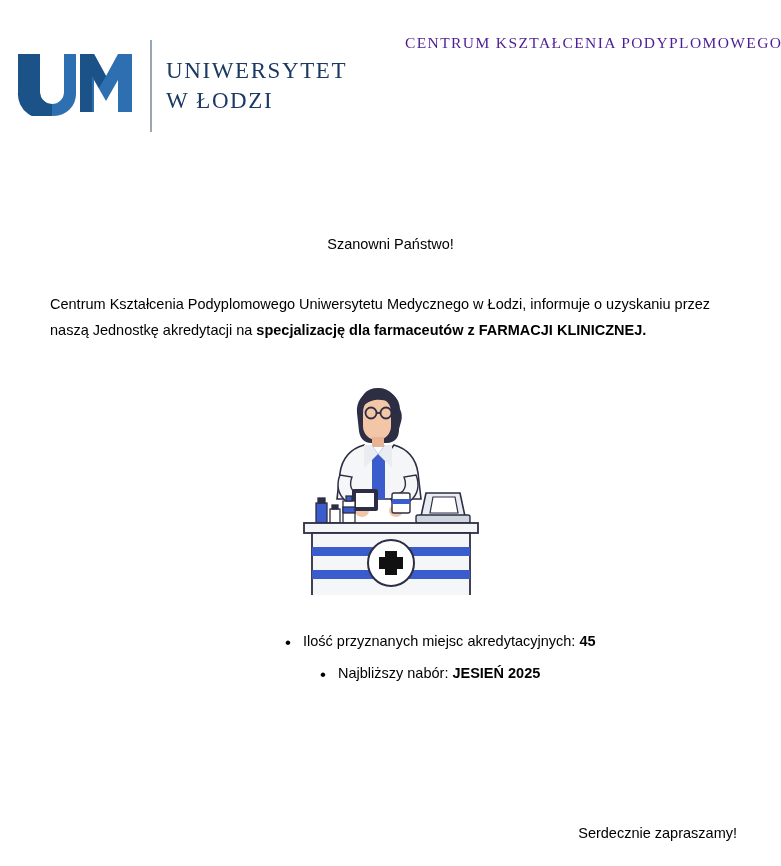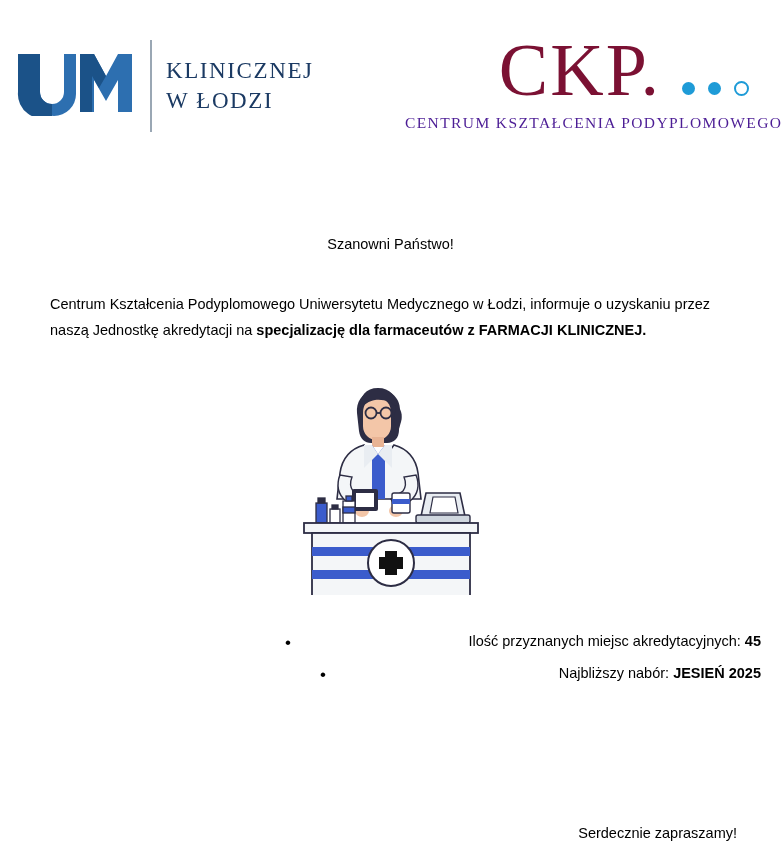--- a/index.html
+++ b/index.html
@@ -125,21 +125,20 @@
     margin-top: 22px;
     display: flex;
     justify-content: center;
   }
 
   
   .bullets {
     margin-top: 34px;
     padding-left: 0;
     list-style: none;
-    text-align: right;
   }
   .bullets li {
     position: relative;
     padding-left: 18px;
     margin-bottom: 6px;
     font-size: 14.5px;
   }
   .bullets li::before {
     content: "\2022";
     position: absolute;
@@ -170,34 +169,26 @@
     <div class="um-mark">
       <svg width="120" height="66" viewBox="0 0 120 66" xmlns="http://www.w3.org/2000/svg">
         <path d="M4 4 h22 v38 a12 12 0 0 0 24 0 V4 h12 v40 a22 22 0 0 1 -44 0 Z" fill="#2d6fb0"></path>
         <path d="M4 4 h22 v38 a12 12 0 0 0 12 12 v12 a24 24 0 0 1 -34 -24 Z" fill="#1b5288"></path>
         <path d="M66 4 h14 l12 22 12 -22 h14 v58 h-14 V30 l-12 21 -12 -21 v32 H66 Z" fill="#2d6fb0"></path>
         <path d="M66 4 h14 l12 22 -7 12 -7 -12 v36 H66 Z" fill="#1b5288"></path>
       </svg>
     </div>
     <div class="um-divider"></div>
     <div class="um-text">
-      <span>KLINICZNEJ</span>
+      <span>UNIWERSYTET</span>
       <span>W ŁODZI</span>
     </div>
   </div>
 
   <div class="ckp-logo">
-    <div class="ckp-main">
-      <div class="ckp-letters">CKP.</div>
-      <div class="ckp-dots">
-        <span class="ckp-dot"></span>
-        <span class="ckp-dot"></span>
-        <span class="ckp-dot ring"></span>
-      </div>
-    </div>
     <div class="ckp-sub">CENTRUM KSZTAŁCENIA PODYPLOMOWEGO</div>
   </div>
 </div>
 
 <div class="content">
 
   <div class="greeting">Szanowni Państwo!</div>
 
   <div class="paragraph">
     <span>Centrum Kształcenia Podyplomowego Uniwersytetu Medycznego w Łodzi, informuje o uzyskaniu przez naszą Jednostkę akredytacji na </span><span class="bold">specjalizację dla farmaceutów z FARMACJI KLINICZNEJ.</span>

